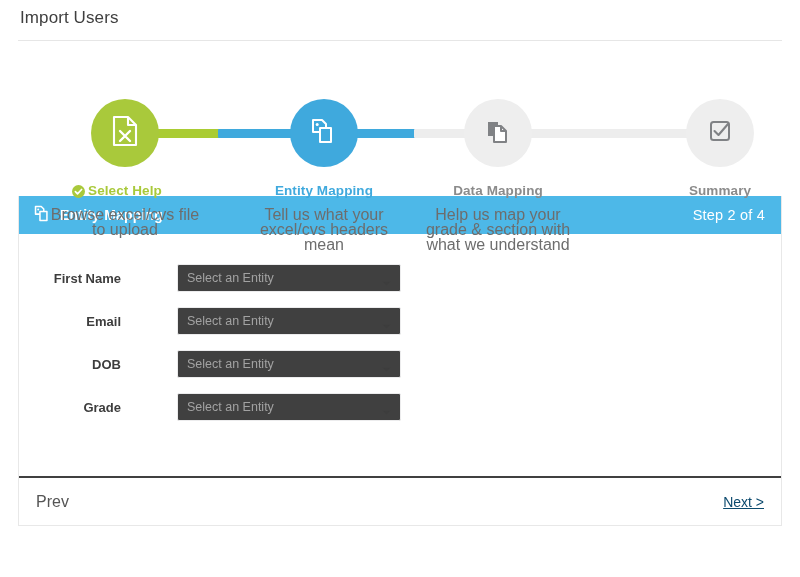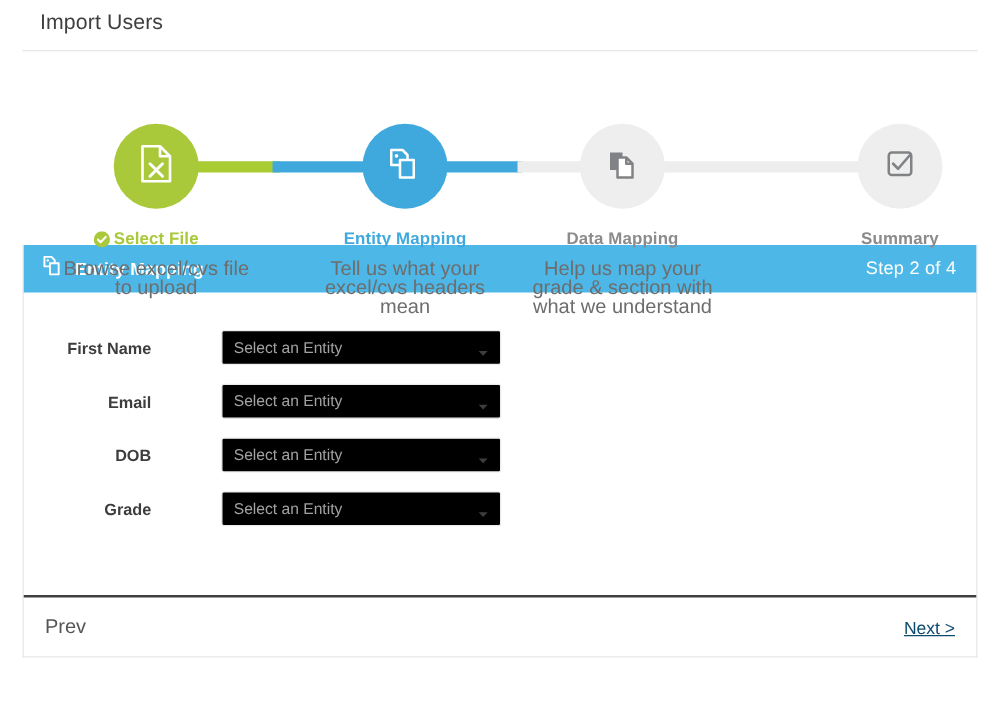--- a/index.html
+++ b/index.html
@@ -11,21 +11,21 @@
     height: 577px;
     background: #ffffff;
     font-family: "Liberation Sans", "DejaVu Sans", sans-serif;
     color: #4a4a4a;
     overflow: hidden;
   }
 
   
   .page-title-bar {
     height: 32px;
-    padding: 8px 0 0 32px;
+    padding: 8px 0 0 20px;
     box-sizing: border-box;
   }
   .page-title {
     font-size: 17px;
     color: #3f3f3f;
     font-weight: 400;
     letter-spacing: .1px;
   }
   .title-divider {
     height: 1px;
@@ -158,21 +158,21 @@
   }
   .select-box {
     width: 224px;
     height: 28px;
     border: 1px solid #ececed;
     border-radius: 2px;
     display: flex;
     align-items: center;
     padding: 0 9px;
     box-sizing: border-box;
-    background: #000000;
+    background: #404040;
   }
   .select-value {
     flex: 1;
     font-size: 12.5px;
     color: #a2a2a2;
   }
   .caret {
     width: 9px;
     height: 9px;
   }
@@ -222,21 +222,21 @@
         </svg>
       </span>
     </div>
     <div class="step-name name-green">
       <span class="check-badge">
         <svg width="13" height="13" viewBox="0 0 13 13" aria-hidden="true">
           <circle cx="6.5" cy="6.5" r="6.5" fill="#a9c93b"></circle>
           <path d="M3.4 6.7 l2.1 2.1 l4.1 -4.3" fill="none" stroke="#ffffff" stroke-width="1.7" stroke-linecap="round" stroke-linejoin="round"></path>
         </svg>
       </span>
-      <span>Select File</span>
+      <span>Select Help</span>
     </div>
     <div class="step-desc">Browse excel/cvs file to upload</div>
   </div>
 
   <div class="step step-2">
     <div class="circle circle-blue">
       <span>
         <svg width="30" height="30" viewBox="0 0 30 30" aria-hidden="true">
           <path d="M4 4 h9 l4 4 v8 h-13 Z" fill="none" stroke="#ffffff" stroke-width="2" stroke-linejoin="round"></path>
           <circle cx="8.2" cy="8.6" r="1.5" fill="#ffffff"></circle>

